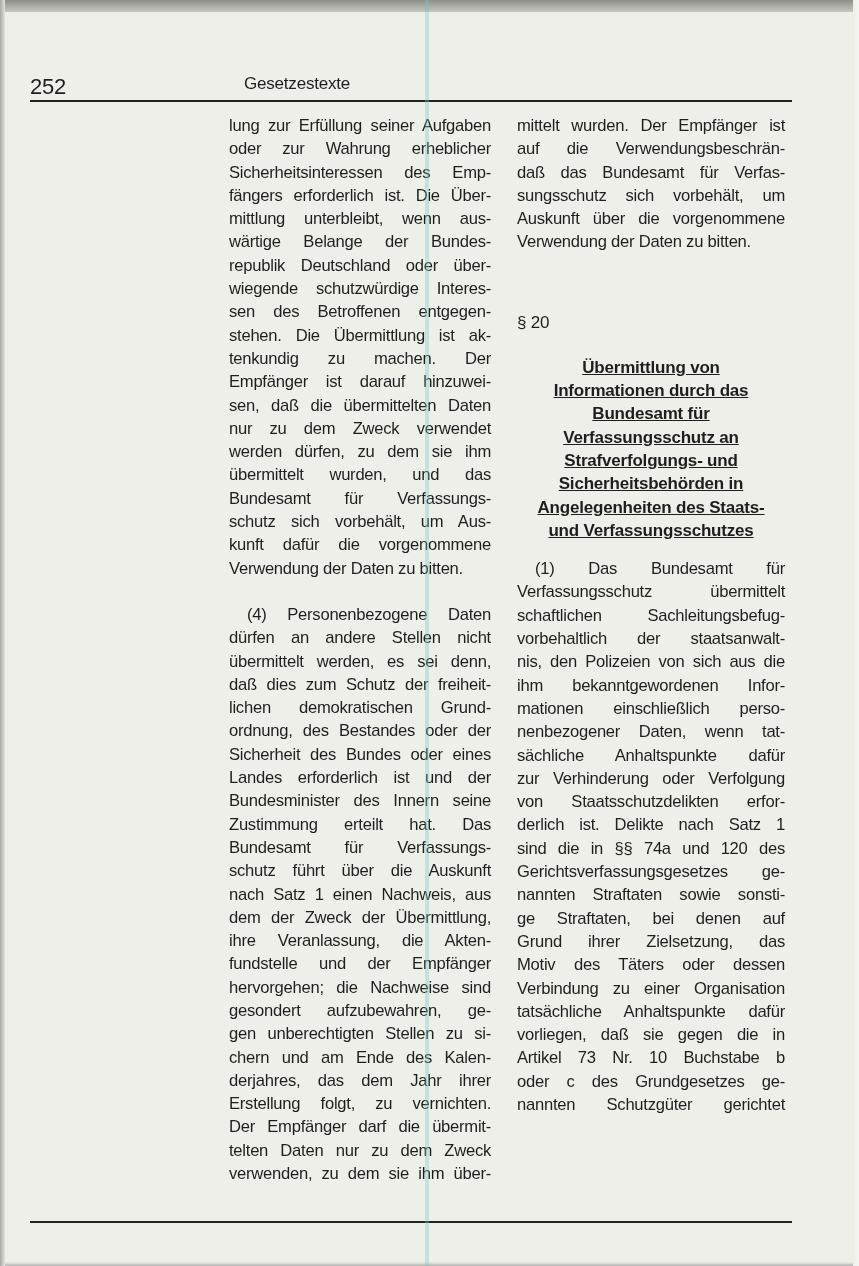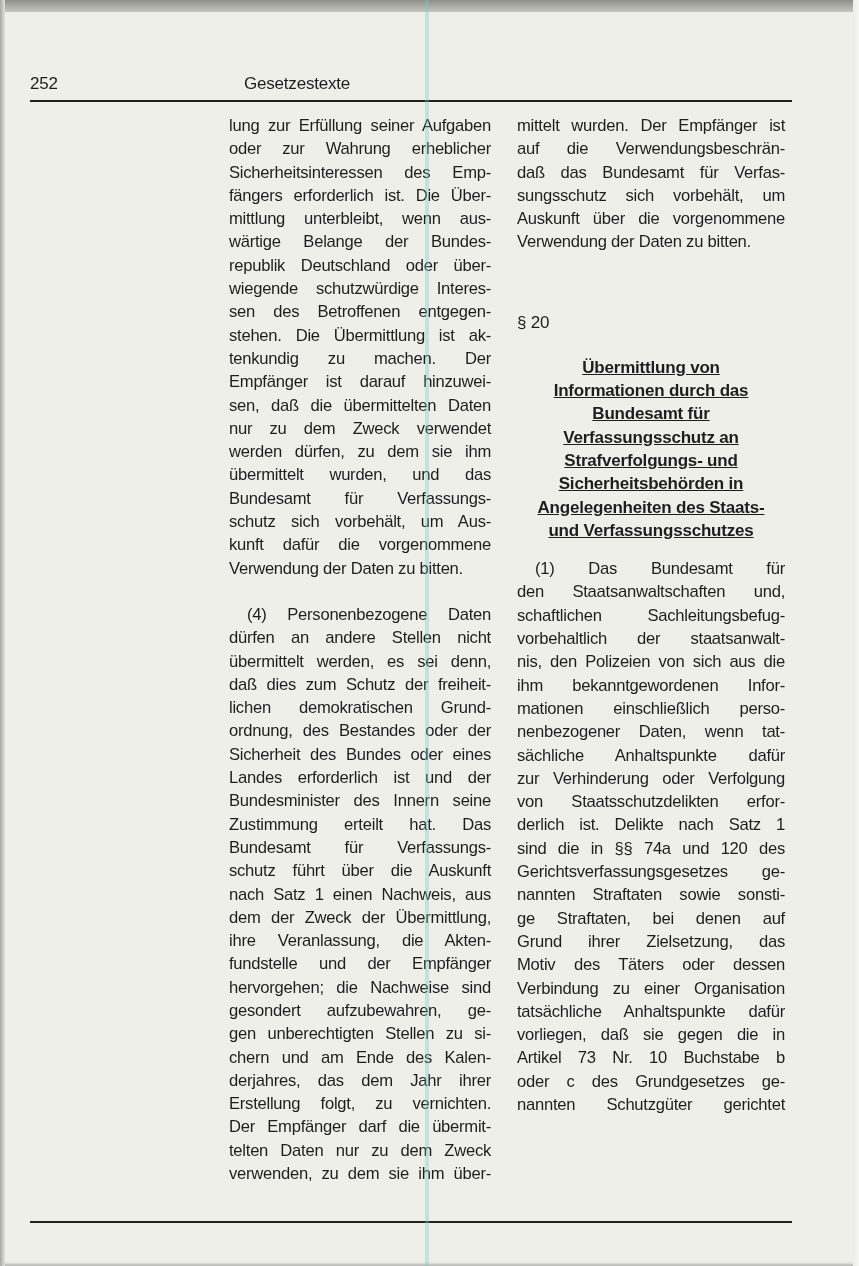--- a/index.html
+++ b/index.html
@@ -54,21 +54,21 @@
       position: absolute;
       left: 30px;
       top: 74px;
       width: 762px;
       height: 26px;
     }
     .page-number {
       position: absolute;
       left: 0;
       top: 0;
-      font-size: 17px;
+      font-size: 22px;
       letter-spacing: -0.2px;
     }
     .running-title {
       position: absolute;
       left: 214px;
       top: 0;
       font-size: 17px;
       letter-spacing: -0.2px;
     }
     .rule {
@@ -204,21 +204,21 @@
     <span>Bundesamt für</span>
     <span>Verfassungsschutz an</span>
     <span>Strafverfolgungs- und</span>
     <span>Sicherheitsbehörden in</span>
     <span>Angelegenheiten des Staats-</span>
     <span>und Verfassungsschutzes</span>
   </div>
 
   <div>
     <span class="line indent">(1) Das Bundesamt für</span>
-    <span class="line">den Staatsanwaltschaften und,</span>
+    <span class="line">Verfassungsschutz übermittelt</span>
     <span class="line">schaftlichen Sachleitungsbefug-</span>
     <span class="line">vorbehaltlich der staatsanwalt-</span>
     <span class="line">nis, den Polizeien von sich aus die</span>
     <span class="line">ihm bekanntgewordenen Infor-</span>
     <span class="line">mationen einschließlich perso-</span>
     <span class="line">nenbezogener Daten, wenn tat-</span>
     <span class="line">sächliche Anhaltspunkte dafür</span>
     <span class="line">zur Verhinderung oder Verfolgung</span>
     <span class="line">von Staatsschutzdelikten erfor-</span>
     <span class="line">derlich ist. Delikte nach Satz 1</span>

